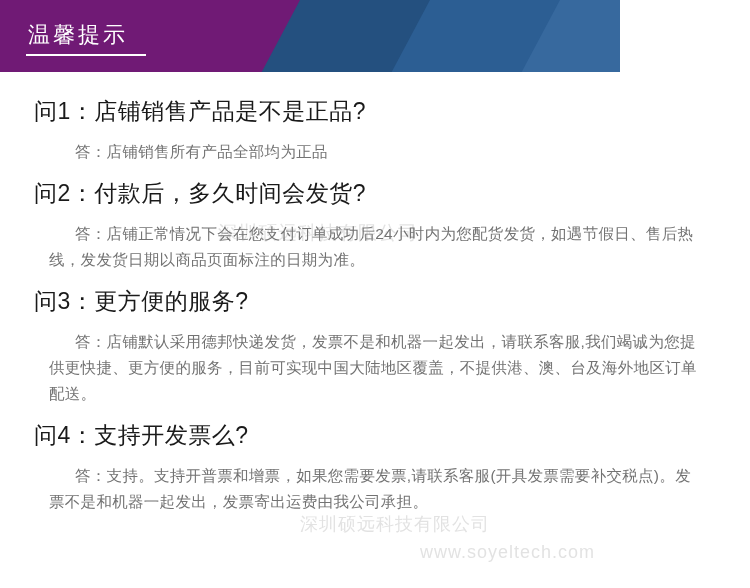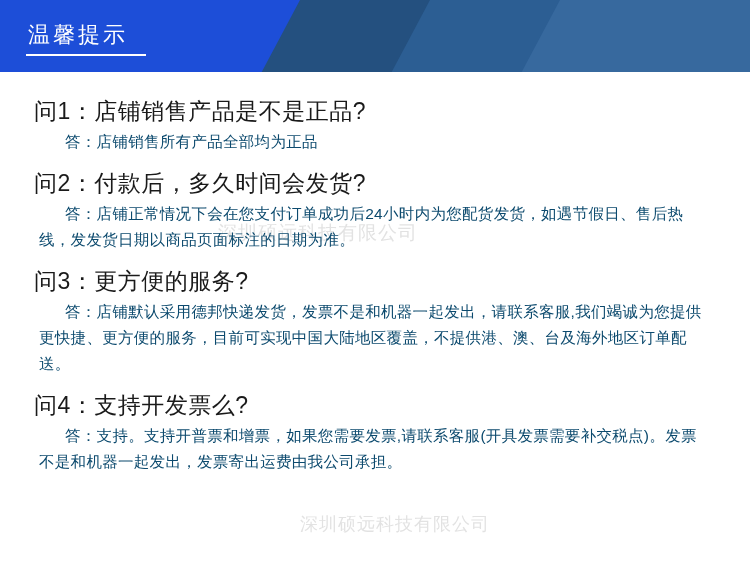--- a/index.html
+++ b/index.html
@@ -16,23 +16,23 @@
   .page {
     position: relative;
     width: 750px;
     height: 588px;
     background: #ffffff;
     box-sizing: border-box;
   }
   
   .header {
     position: relative;
-    width: 750px;
+    width: 620px;
     height: 72px;
-    background: #1d4ed8;
+    background: #701a75;
     overflow: hidden;
   }
   .header .diag1 {
     position: absolute;
     top: 0;
     left: 300px;
     width: 600px;
     height: 72px;
     background: #24507f;
     transform: skewX(-28deg);
@@ -90,23 +90,23 @@
   }
   .q {
     font-size: 23px;
     color: #1a1a1a;
     line-height: 26px;
     margin: 0 0 2px 0;
     letter-spacing: 0.5px;
   }
   .a {
     font-size: 15.5px;
-    color: #0c4a6e;
+    color: #737373;
     line-height: 26px;
-    margin: 5px;
+    margin: 15px;
     text-indent: 26px;
     letter-spacing: 0.3px;
   }
   
   .wm {
     position: absolute;
     color: #d9d9d9;
     opacity: 0.75;
     font-size: 19px;
     letter-spacing: 1px;
@@ -129,20 +129,21 @@
     <div class="diag2"></div>
     <div class="diag3"></div>
     <div class="header-title">温馨提示</div>
     <div class="header-underline"></div>
   </div>
 
   <div class="content">
 
     <div class="wm wm1">深圳硕远科技有限公司</div>
     <div class="wm wm2">深圳硕远科技有限公司</div>
+    <div class="wm wm3">www.soyeltech.com</div>
 
     <div class="qa">
       <p class="q">问1：店铺销售产品是不是正品?</p>
       <p class="a">答：店铺销售所有产品全部均为正品</p>
     </div>
 
     <div class="qa">
       <p class="q">问2：付款后，多久时间会发货?</p>
       <p class="a">答：店铺正常情况下会在您支付订单成功后24小时内为您配货发货，如遇节假日、售后热线，发发货日期以商品页面标注的日期为准。</p>
     </div>

